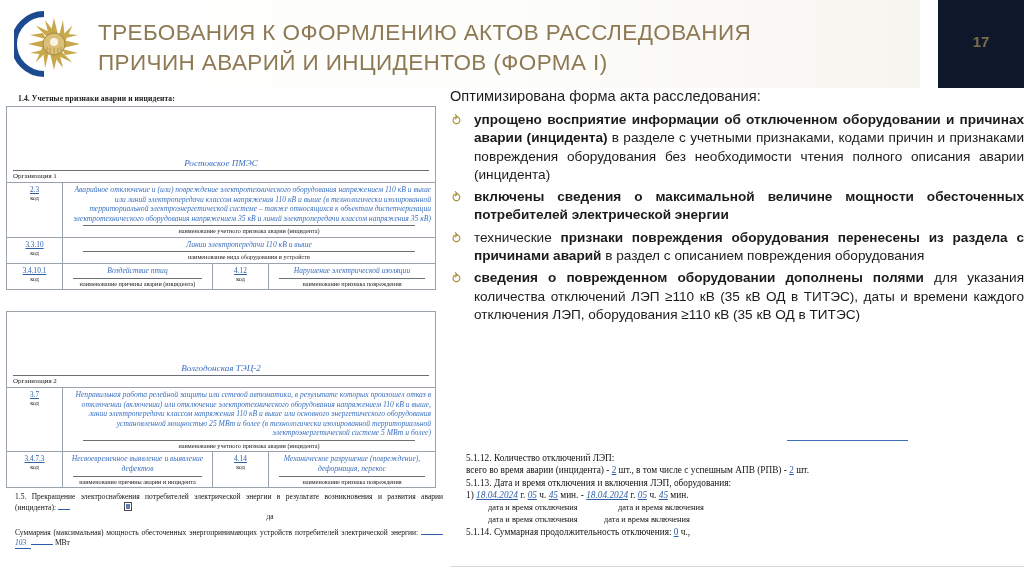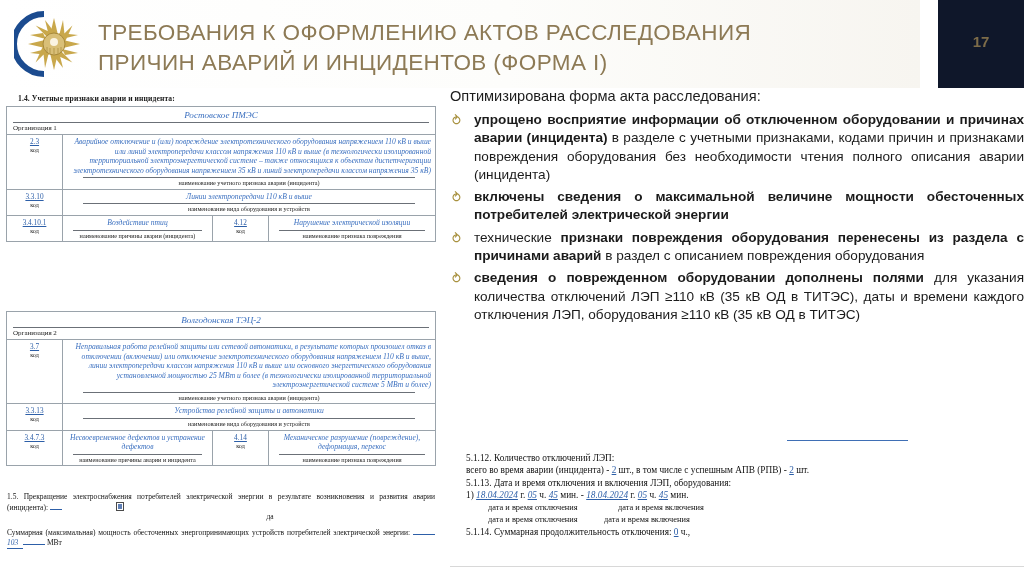--- a/index.html
+++ b/index.html
@@ -74,39 +74,40 @@
   }
   .code-val{
     color:#2d5fa8;font-size:7.3px;text-decoration:underline;
     font-family:"Liberation Serif",serif;
   }
   .code-lbl{font-size:6.1px;color:#222;display:block;margin-top:1px;}
   .cell-main{flex:1 1 auto;padding:2px 4px 1px 4px;box-sizing:border-box;}
   .org-title{
     text-align:center;color:#3a6fbf;font-style:italic;font-size:9.1px;
     padding:3px 0 2px 0;
+    margin-top:48px;
   }
   .org-sub{
     text-align:left;font-size:7px;color:#1c1c1c;padding:1px 0 2px 0;
     border-top:1px solid #6b7077;margin:0 6px;
   }
   .blue-it{
     color:#3a6fbf;font-style:italic;font-size:7.6px;line-height:9.6px;
     text-align:center;display:block;
   }
   .blue-it.just{text-align:right;}
   .under-lbl{
     text-align:center;font-size:6.2px;color:#1c1c1c;
     border-top:1px solid #6b7077;margin:2px 16px 1px 16px;padding-top:1px;
     line-height:7.5px;
   }
   .rowline{border-top:1px solid #9aa3ab;}
 
   .para{
-    position:absolute;left:7px;width:428px;
+    position:absolute;left:15px;width:428px;
     font-size:7.5px;line-height:10px;text-align:justify;color:#141414;
   }
   .chk{
     display:inline-block;width:6.5px;height:6.5px;border:1px solid #4a4a4a;
     position:relative;vertical-align:-1px;
   }
   .chk:after{
     content:"";position:absolute;left:1px;top:1px;width:4.5px;height:4.5px;
     background:#5f7fb5;
   }
@@ -261,38 +262,28 @@
       <div class="cell-code">
         <span class="code-val">3.7</span>
         <span class="code-lbl">код</span>
       </div>
       <div class="cell-main">
         <span class="blue-it just">Неправильная работа релейной защиты или сетевой автоматики, в результате которых произошел отказ в отключении (включении) или отключение электротехнического оборудования напряжением 110 кВ и выше, линии электропередачи классом напряжения 110 кВ и выше или основного энергетического оборудования установленной мощностью 25 МВт и более (в технологически изолированной территориальной электроэнергетической системе      5 МВт и более)</span>
         <div class="under-lbl">наименование учетного признака аварии (инцидента)</div>
       </div>
     </div>
 
-    <div class="row rowline">
-      <div class="cell-code">
-        <span class="code-val">3.3.13</span>
-        <span class="code-lbl">код</span>
-      </div>
-      <div class="cell-main">
-        <span class="blue-it">Устройства релейной защиты и автоматики</span>
-        <div class="under-lbl">наименование вида оборудования и устройств</div>
-      </div>
-    </div>
 
     <div class="row rowline">
       <div class="cell-code">
         <span class="code-val">3.4.7.3</span>
         <span class="code-lbl">код</span>
       </div>
       <div class="cell-main" style="flex:0 0 150px;border-right:1px solid #9aa3ab;">
-        <span class="blue-it">Несвоевременное дефектов и устранение дефектов</span>
+        <span class="blue-it">Несвоевременное выявление и выявление дефектов</span>
         <div class="under-lbl" style="margin:2px 6px 1px 6px;">наименование причины аварии и инцидента</div>
       </div>
       <div class="cell-code">
         <span class="code-val">4.14</span>
         <span class="code-lbl">код</span>
       </div>
       <div class="cell-main">
         <span class="blue-it">Механическое разрушение (повреждение), деформация, перекос</span>
         <div class="under-lbl" style="margin:2px 6px 1px 6px;">наименование признака повреждения</div>
       </div>

